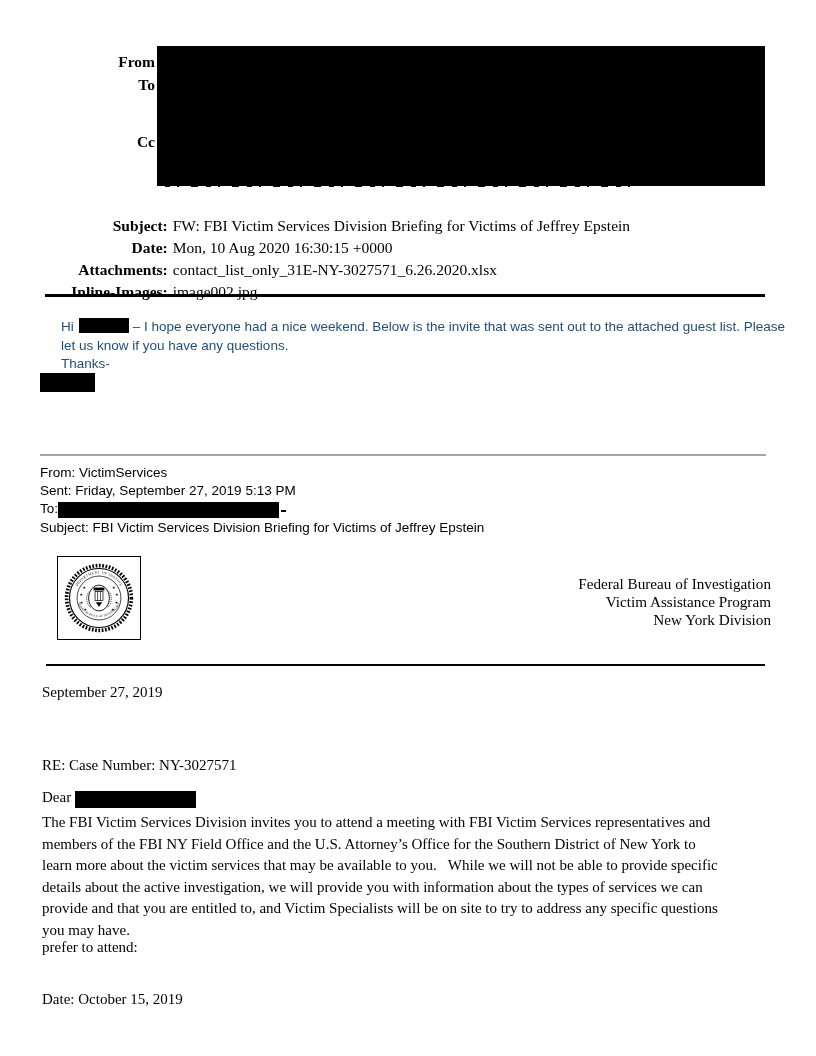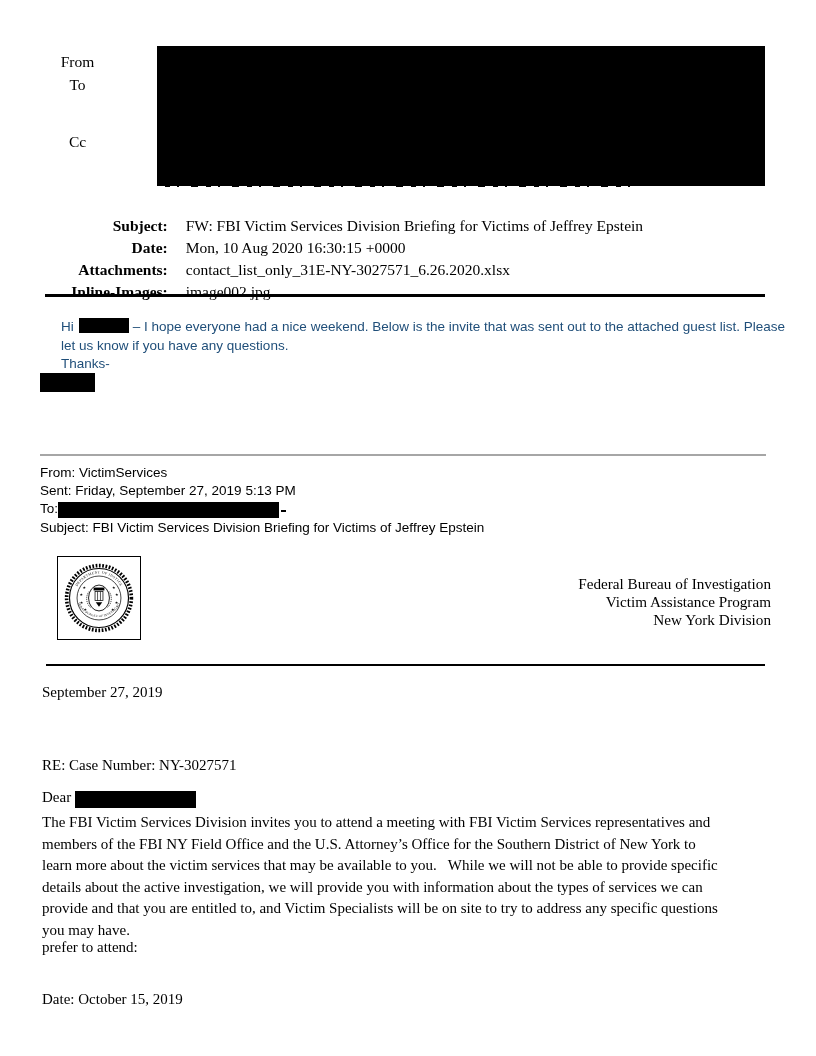--- a/index.html
+++ b/index.html
@@ -7,30 +7,30 @@
   body {
     width:816px; height:1056px; position:relative; overflow:hidden;
     font-family:"Liberation Serif","DejaVu Serif",serif; color:#000;
   }
   .abs { position:absolute; }
   .serif { font-family:"Liberation Serif","DejaVu Serif",serif; }
   .sans  { font-family:"Liberation Sans","DejaVu Sans",sans-serif; }
   .nowrap { white-space:pre; }
 
   
-  .hdr-label { position:absolute; left:0; width:155px; text-align:center;
-               font-weight:normal; font-size:15.5px; }
+  .hdr-label { position:absolute; left:0; width:155px; text-align:right;
+               font-weight:bold; font-size:15.5px; }
   .redaction { background:#000; position:absolute; }
   .frag-strip { position:absolute; left:165px; top:184px; width:470px; height:3px;
     background:repeating-linear-gradient(90deg,#000 0 5px,transparent 5px 12px,
                #000 12px 14px,transparent 14px 26px,#000 26px 33px,transparent 33px 41px);
   }
   .hdr-row { position:absolute; left:0; font-size:15.5px; line-height:22px; white-space:pre; }
   .hdr-row .lbl { display:inline-block; width:160px; text-align:right; font-weight:bold; }
-  .hdr-row .val { padding-left:5px;margin-left:13px; }
+  .hdr-row .val { padding-left:5px; }
 
   .rule-thick { position:absolute; background:#000; }
   .rule-thin  { position:absolute; background:#a6a6a6; }
 
   
   .reply { font-size:13.5px; line-height:19px; color:#1F4E79;margin-left:20px; }
   .inline-redact { display:inline-block; width:50px; height:15px; background:#000;
                    vertical-align:-2px; margin:0 4px 0 5px; }
 
   

